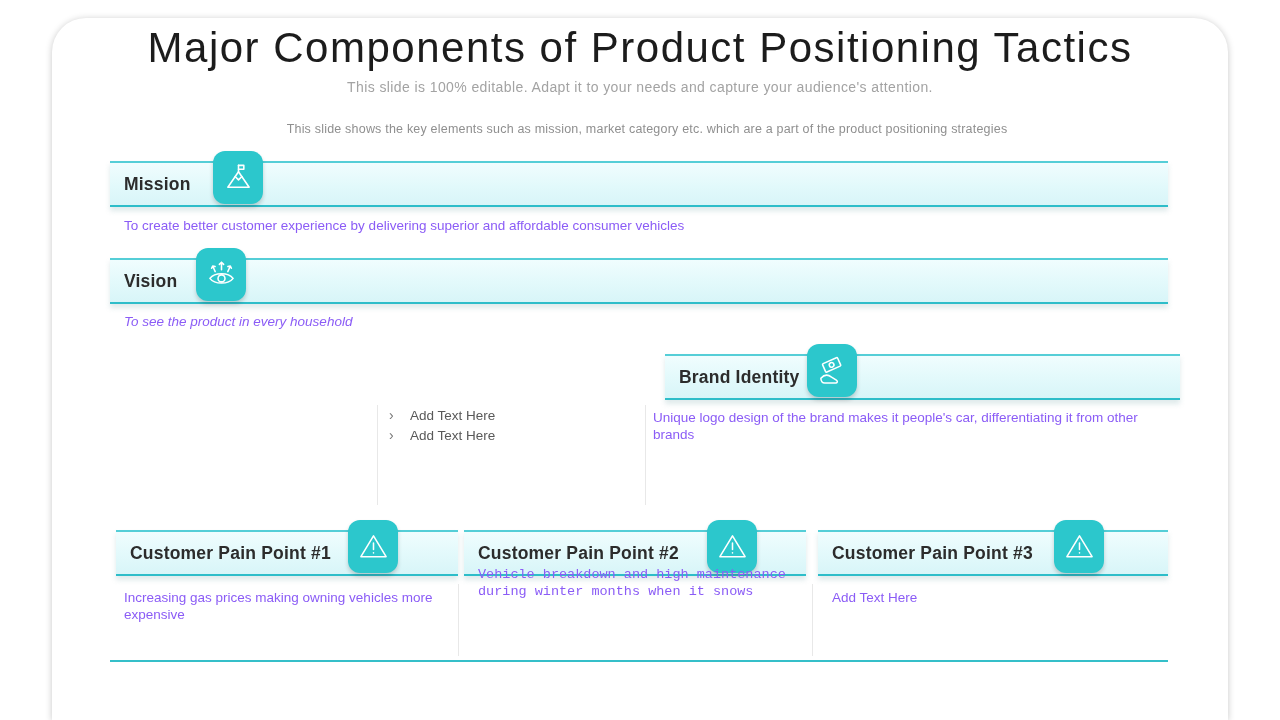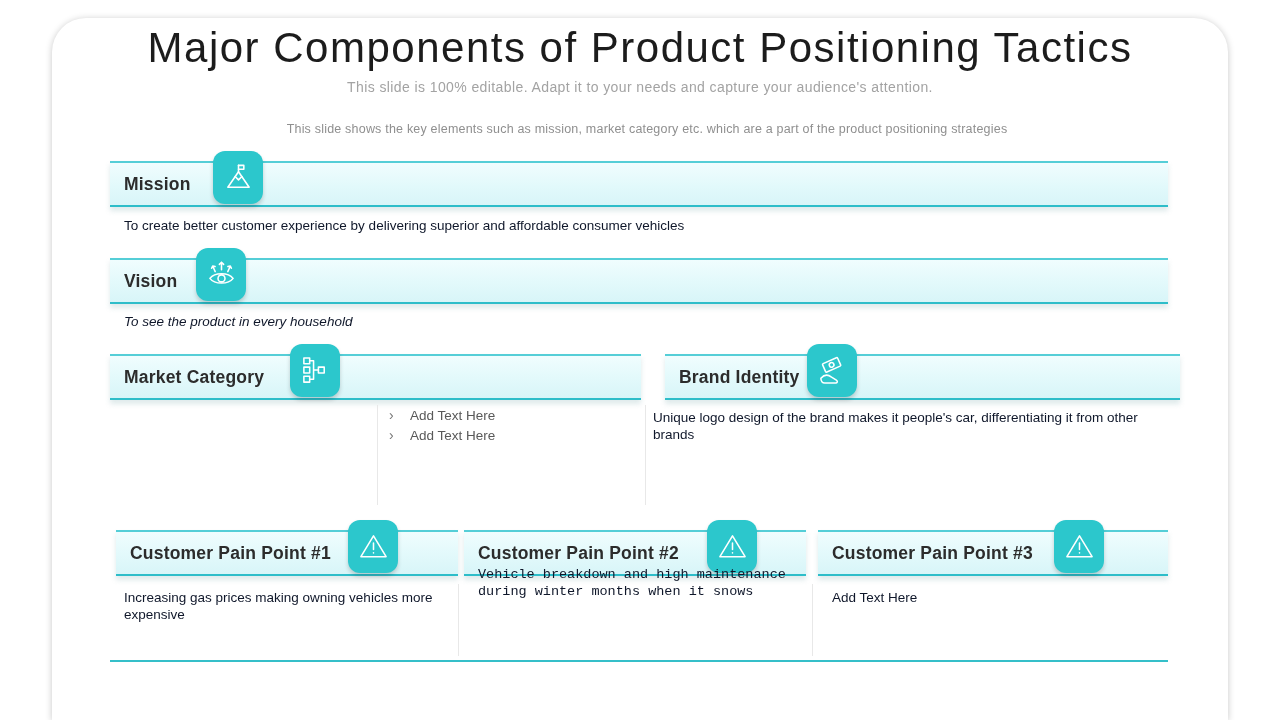--- a/index.html
+++ b/index.html
@@ -25,21 +25,21 @@
   .bar .label { position:absolute; left:14px; top:50%; transform:translateY(-50%);
                 font-size:17.5px; font-weight:bold; color:#2c2c2c; letter-spacing:0.2px;
                 white-space:nowrap; }
 
   .tile { position:absolute; top:-12px; width:50px; height:53px; background:#2cc7cc;
           border-radius:12px; box-shadow:0 3px 4px rgba(0,0,0,0.18);
           display:flex; align-items:center; justify-content:center; }
   .tile svg { width:31px; height:31px; stroke:#ffffff; fill:none;
               stroke-width:1.6; stroke-linecap:round; stroke-linejoin:round; }
 
-  .body-text { position:absolute; font-size:13.5px; color:#0f172a; line-height:1.28; }
+  .body-text { position:absolute; font-size:13.5px; color:#8b5cf6; line-height:1.28; }
 
   ul.bullets { position:absolute; list-style:none; }
   ul.bullets li { position:relative; padding-left:24px; margin-bottom:3px;
                   font-size:13.5px; color:#595959; line-height:1.25; }
   ul.bullets li::before { content:"\203A"; position:absolute; left:3px; top:-1px;
                           color:#777777; font-size:14px; }
 
   .vline { position:absolute; width:1px; background:#e8e8e8; }
   .bottomline { position:absolute; left:110px; top:660px; width:1058px; height:2px;
                 background:#35bfc9; }
@@ -74,32 +74,20 @@
         <path d="M4 20 C9 13.5, 23 13.5, 28 20 C23 26.5, 9 26.5, 4 20 Z"></path>
         <circle cx="16" cy="20" r="3.6"></circle>
         <path d="M16 11 V3.5 M13.8 5.5 L16 3.3 L18.2 5.5"></path>
         <path d="M9.5 13 L7 7.5 M5.8 9.6 L6.9 7.2 L9.4 7.8"></path>
         <path d="M22.5 13 L25 7.5 M22.6 7.8 L25.1 7.2 L26.2 9.6"></path>
       </svg>
     </span>
   </div>
   <div class="body-text" style="left:124px; top:313px; width:940px;font-style:italic;">To see the product in every household</div>
 
-  <div class="bar" style="left:110px; top:354px; width:531px;">
-    <span class="label">Market Category</span>
-    <span class="tile" style="left:180px;">
-      <svg viewBox="0 0 32 32">
-        <rect x="4" y="3" width="6" height="6"></rect>
-        <rect x="4" y="12.5" width="6" height="6"></rect>
-        <rect x="4" y="22" width="6" height="6"></rect>
-        <rect x="19" y="12.5" width="6" height="6"></rect>
-        <path d="M10 6 H14 V25 H10 M14 15.5 H19"></path>
-      </svg>
-    </span>
-  </div>
   <div class="bar" style="left:665px; top:354px; width:515px;">
     <span class="label">Brand Identity</span>
     <span class="tile" style="left:142px;">
       <svg viewBox="0 0 32 32">
         <g transform="rotate(-24 15 10)">
           <rect x="6.5" y="5.5" width="17" height="9.5" rx="1"></rect>
           <circle cx="15" cy="10.2" r="2.4"></circle>
         </g>
         <path d="M4 24 c4 -4.5 8 -3.5 11 -1.2 l5 3.2 c2 1.3 0.8 3.3 -1.4 2.8 l-10.6 0.2 c-2.5 0 -4 -2 -4 -5 z"></path>
       </svg>

